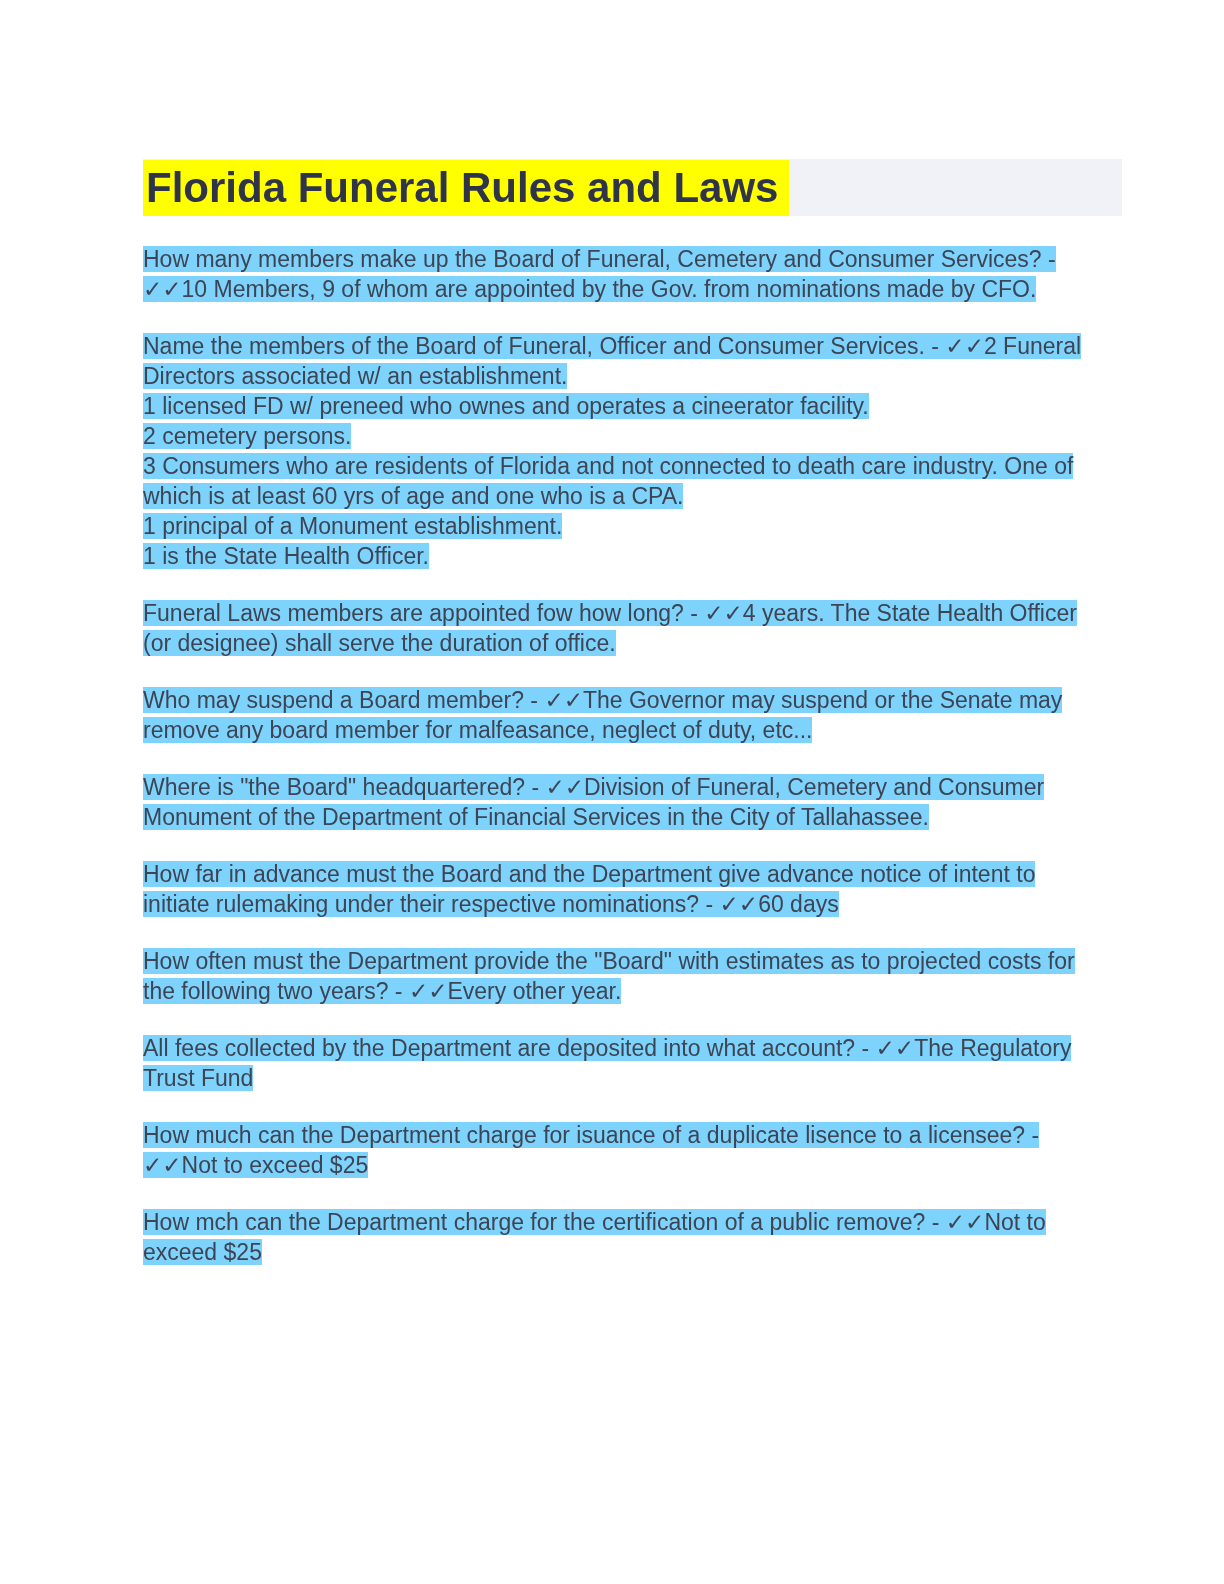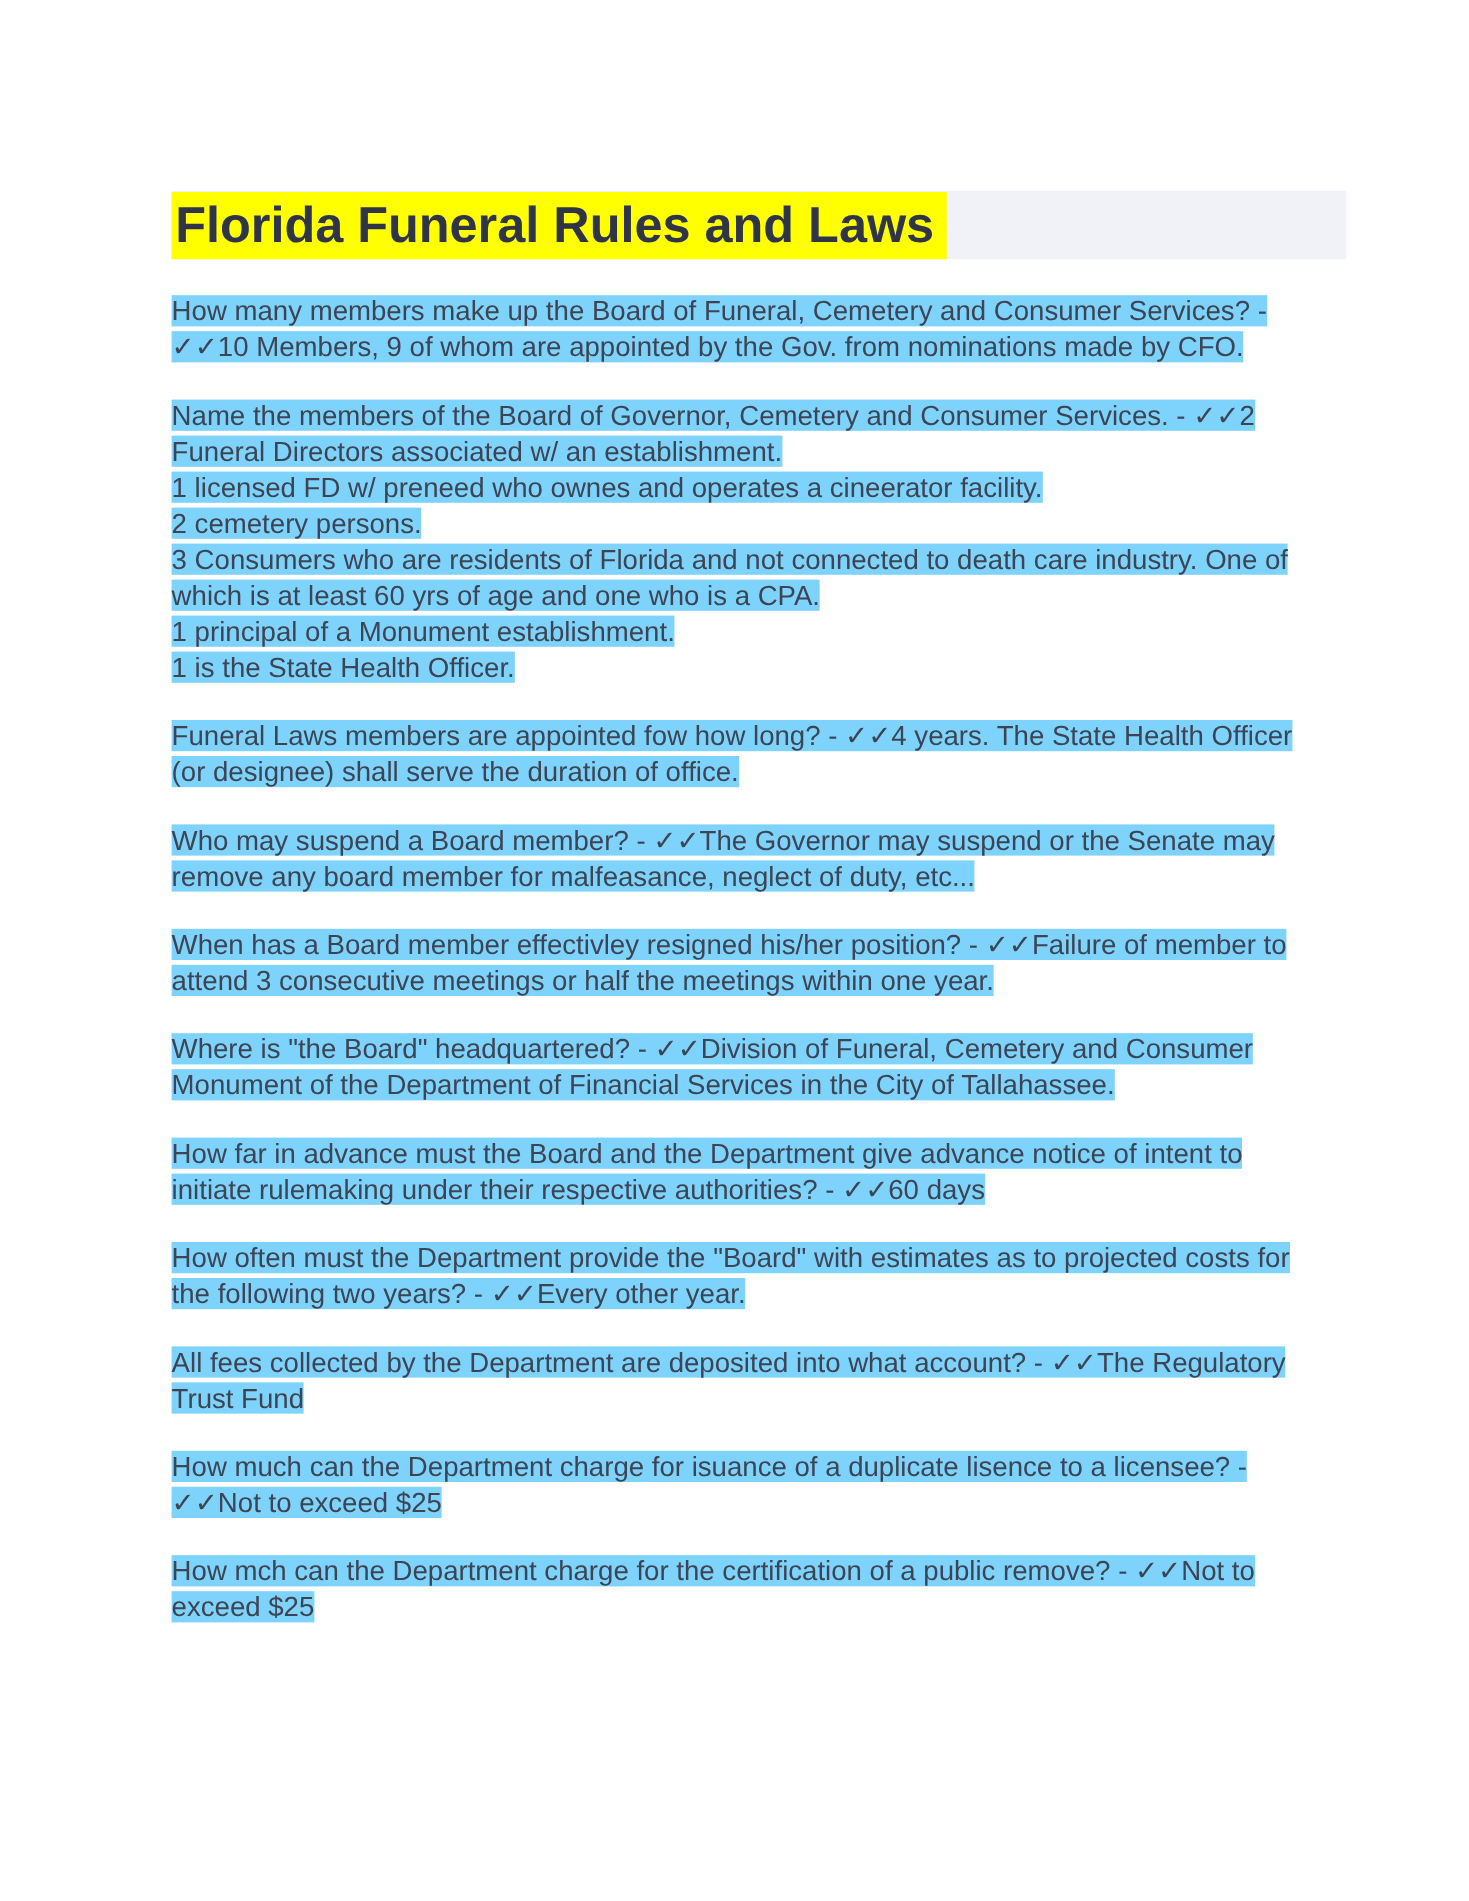--- a/index.html
+++ b/index.html
@@ -44,37 +44,36 @@
 </style>
 </head>
 <body>
 
 <div class="page">
   <h1 class="title-bar"><span class="title-hl">Florida Funeral Rules and Laws</span></h1>
 
   <div>
     <p class="qa"><span class="hl"><span>How many members make up the Board of Funeral, Cemetery and Consumer Services?</span><span> - ✓✓</span><span>10 Members, 9 of whom are appointed by the Gov. from nominations made by CFO.</span></span></p>
 
-    <p class="qa"><span class="hl"><span>Name the members of the Board of Governor, Cemetery and Consumer Services.</span><span> - ✓✓</span><span>2 Funeral Directors associated w/ an establishment.
+    <p class="qa"><span class="hl"><span>Name the members of the Board of Funeral, Officer and Consumer Services.</span><span> - ✓✓</span><span>2 Funeral Directors associated w/ an establishment.
 1 licensed FD w/ preneed who ownes and operates a cineerator facility.
 2 cemetery persons.
 3 Consumers who are residents of Florida and not connected to death care industry. One of which is at least 60 yrs of age and one who is a CPA.
 1 principal of a Monument establishment.
 1 is the State Health Officer.</span></span></p>
 
     <p class="qa"><span class="hl"><span>Funeral Laws members are appointed fow how long?</span><span> - ✓✓</span><span>4 years. The State Health Officer (or designee) shall serve the duration of office.</span></span></p>
 
     <p class="qa"><span class="hl"><span>Who may suspend a Board member?</span><span> - ✓✓</span><span>The Governor may suspend or the Senate may remove any board member for malfeasance, neglect of duty, etc...</span></span></p>
 
-    <p class="qa"><span class="hl"><span>When has a Board member effectivley resigned his/her position?</span><span> - ✓✓</span><span>Failure of member to attend 3 consecutive meetings or half the meetings within one year.</span></span></p>
 
     <p class="qa"><span class="hl"><span>Where is "the Board" headquartered?</span><span> - ✓✓</span><span>Division of Funeral, Cemetery and Consumer Monument of the Department of Financial Services in the City of Tallahassee.</span></span></p>
 
 
-    <p class="qa"><span class="hl"><span>How far in advance must the Board and the Department give advance notice of intent to initiate rulemaking under their respective authorities?</span><span> - ✓✓</span><span>60 days</span></span></p>
+    <p class="qa"><span class="hl"><span>How far in advance must the Board and the Department give advance notice of intent to initiate rulemaking under their respective nominations?</span><span> - ✓✓</span><span>60 days</span></span></p>
 
     <p class="qa"><span class="hl"><span>How often must the Department provide the "Board" with estimates as to projected costs for the following two years?</span><span> - ✓✓</span><span>Every other year.</span></span></p>
 
     <p class="qa"><span class="hl"><span>All fees collected by the Department are deposited into what account?</span><span> - ✓✓</span><span>The Regulatory Trust Fund</span></span></p>
 
     <p class="qa"><span class="hl"><span>How much can the Department charge for isuance of a duplicate lisence to a licensee?</span><span> - ✓✓</span><span>Not to exceed $25</span></span></p>
 
     <p class="qa"><span class="hl"><span>How mch can the Department charge for the certification of a public remove?</span><span> - ✓✓</span><span>Not to exceed $25</span></span></p>
   </div>
 </div>

